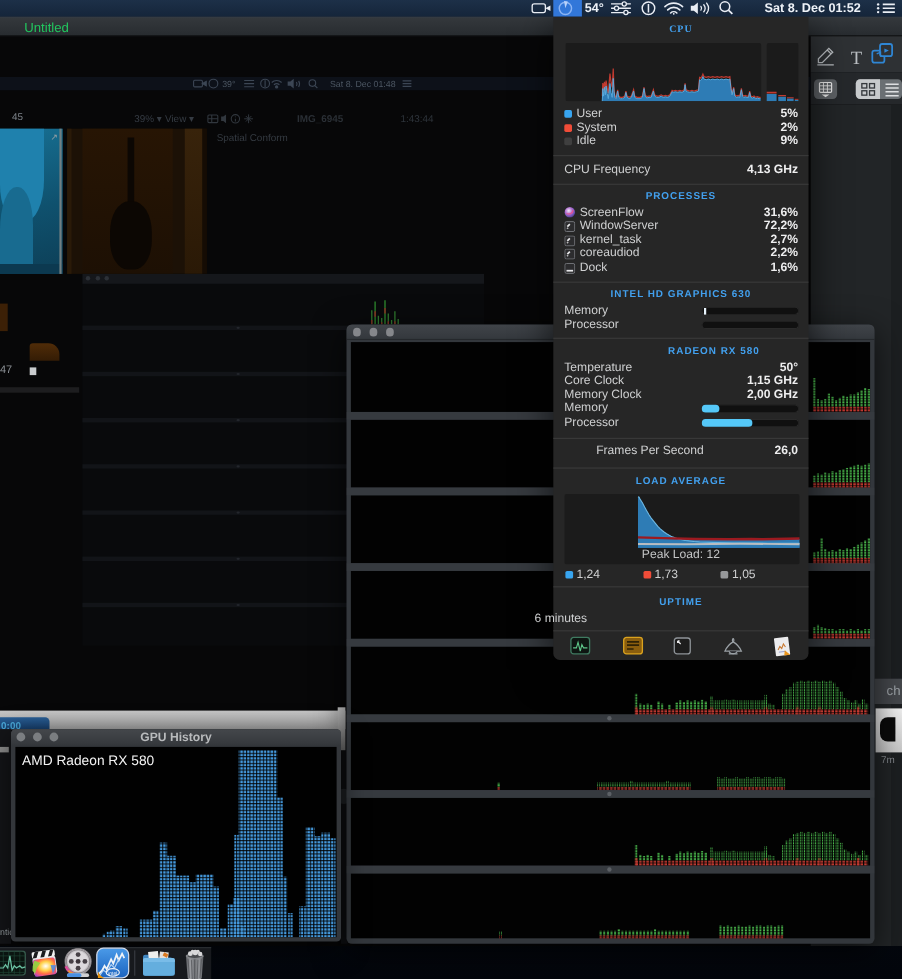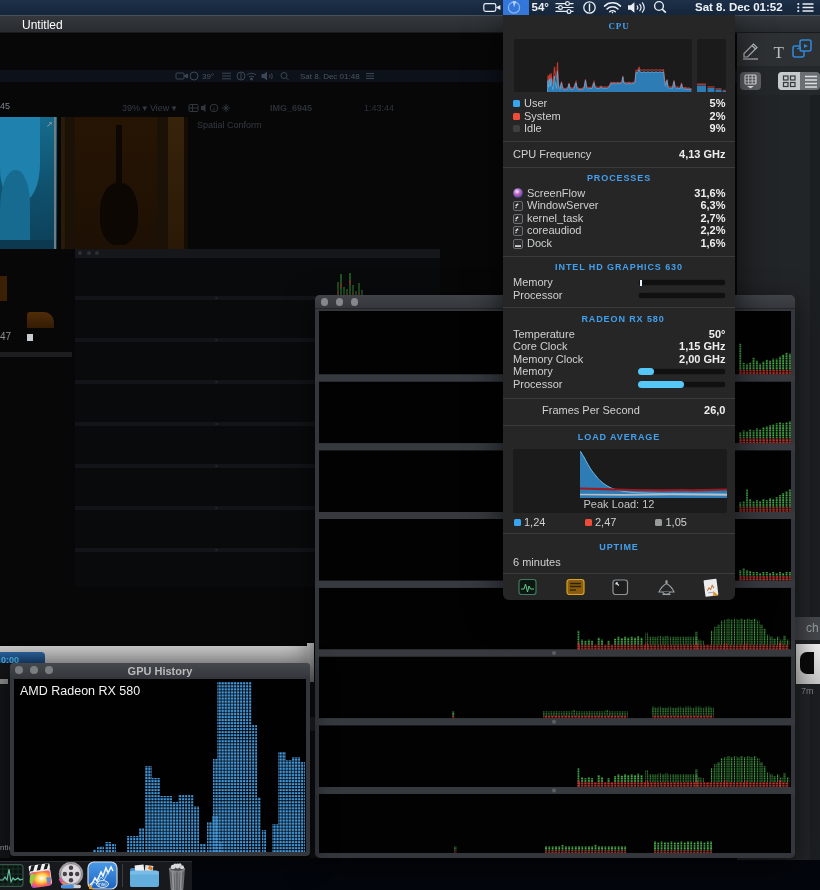--- a/index.html
+++ b/index.html
@@ -5,21 +5,21 @@
 body{font-family:"Liberation Sans",sans-serif;position:relative;}
 .abs{position:absolute;}
 .hd{color:#42a0ee;font-size:9px;font-weight:bold;letter-spacing:0.9px;text-align:center;width:100%;}
 .lbl{color:#cfd0d1;font-size:11px;}
 .val{color:#eeeeef;font-size:11px;font-weight:bold;}
 .divl{left:503px;width:232px;height:1px;background:#3b3b3b;}
 </style></head><body>
 <div class="abs" style="left:0;top:0;width:820px;height:890px;background:linear-gradient(#0d1828,#0a1322 30%,#050a14 70%,#03060c);"></div>
 <div class="abs" style="left:0;top:15px;width:820px;height:845px;background:#070708;"></div>
 <div class="abs" style="left:0;top:15px;width:820px;height:18px;background:linear-gradient(#34383c,#282c30);border-top:1px solid #48505a;border-bottom:1px solid #17191b;box-sizing:border-box;"></div>
-<div class="abs" style="left:22px;top:18px;color:#ffffff;font-size:12px;">Untitled</div>
+<div class="abs" style="left:22px;top:18px;color:#22c55e;font-size:12px;">Untitled</div>
 <div class="abs" style="left:737px;top:33px;width:83px;height:33px;background:#2e3134;"></div>
 <svg class="abs" style="left:737px;top:33px;" width="83" height="33" viewBox="0 0 83 33">
 <g stroke="#b9bdc1" stroke-width="1.2" fill="none">
 <path d="M7 24 L7 20.5 L16.5 11 L20 14.5 L10.5 24 Z"></path>
 <path d="M15 12.5 L18.5 16"></path>
 <path d="M6 26 H21"></path>
 </g>
 <text x="36.5" y="25" fill="#b9bdc1" font-size="17px" font-family="Liberation Serif,serif">T</text>
 <g stroke="#2f86d4" stroke-width="1.6" fill="none">
 <rect x="56" y="13" width="11" height="11" rx="2"></rect>
@@ -68,21 +68,21 @@
       <circle cx="91.5" cy="9" r="1" fill="#3c4654"></circle>
 <path d="M104 4 l3-2.5 v9 l-3-2.5 h-2.5 v-4 z" fill="#3c4654" stroke="none"></path>
 <path d="M109.5 4.5 a3.5 3.5 0 0 1 0 3.6 M111.5 3.5 a5.5 5.5 0 0 1 0 5.6"></path>
 <circle cx="124" cy="5.5" r="3"></circle>
       <path d="M126.5 8 l2 2"></path>
 <path d="M206 3.5 h8 M206 6 h8 M206 8.5 h8"></path>
 </g>
 <text x="42" y="9" fill="#4c5662" font-size="8px">39°</text>
 <text x="140" y="9" fill="#4c5662" font-size="8px">Sat 8. Dec  01:48</text>
 </svg>
-<div class="abs" style="left:0;top:101px;color:#7f858c;font-size:9px;">45</div>
+<div class="abs" style="left:0;top:101px;color:#7f858c;font-size:9px;padding-left:11px;">45</div>
 <div class="abs" style="left:122px;top:103px;color:#353b43;font-size:9px;">39%  ▾</div>
 <div class="abs" style="left:150px;top:103px;color:#353b43;font-size:9px;">View  ▾</div>
 <svg class="abs" style="left:188px;top:102px;" width="50" height="12" viewBox="0 0 50 12">
 <g stroke="#31373e" stroke-width="1" fill="none">
 <rect x="1" y="2.5" width="9" height="7" rx="1"></rect>
       <path d="M4.5 2.5 v7 M1 6 h9"></path>
 <path d="M15 4 l2.5-2 v8 l-2.5-2 h-2 v-4 z" fill="#31373e" stroke="none"></path>
 <circle cx="26" cy="6" r="3.8"></circle>
       <path d="M26 4 v0.5 M26 6 v2.5"></path>
 <path d="M38 2 v8 M34 6 h8 M35.5 3.5 l5 5 M40.5 3.5 l-5 5" stroke-width="0.9"></path>
@@ -668,21 +668,21 @@
 <path d="M2 6 a4 4 0 0 0 6-3" stroke="#e85090" stroke-width="1" fill="none"></path>
 </svg>
 <div class="abs lbl" style="left:527px;top:186.79999999999998px;">ScreenFlow</div>
 <div class="abs val" style="left:503px;top:186.79999999999998px;width:222.5px;text-align:right;">31,6%</div>
 <svg class="abs" style="left:513px;top:200.95px;" width="10" height="10" viewBox="0 0 10 10">
 <rect x="0.5" y="0.5" width="9" height="9" rx="1.5" fill="#2c2c2e" stroke="#73757a" stroke-width="0.9"></rect>
 <path d="M2.2 4.5 L4.5 2.2 L5.6 3.3 L3.3 5.6 Z" fill="#e8e8ea"></path>
 <path d="M2 6.5 l1-1 1 1 -1 1 z" fill="#b8b8ba"></path>
 </svg>
 <div class="abs lbl" style="left:527px;top:199.35px;">WindowServer</div>
-<div class="abs val" style="left:503px;top:199.35px;width:222.5px;text-align:right;">6,3%</div>
+<div class="abs val" style="left:503px;top:199.35px;width:222.5px;text-align:right;">72,2%</div>
 <svg class="abs" style="left:513px;top:213.5px;" width="10" height="10" viewBox="0 0 10 10">
 <rect x="0.5" y="0.5" width="9" height="9" rx="1.5" fill="#2c2c2e" stroke="#73757a" stroke-width="0.9"></rect>
 <path d="M2.2 4.5 L4.5 2.2 L5.6 3.3 L3.3 5.6 Z" fill="#e8e8ea"></path>
 <path d="M2 6.5 l1-1 1 1 -1 1 z" fill="#b8b8ba"></path>
 </svg>
 <div class="abs lbl" style="left:527px;top:211.9px;">kernel_task</div>
 <div class="abs val" style="left:503px;top:211.9px;width:222.5px;text-align:right;">2,7%</div>
 <svg class="abs" style="left:513px;top:226.05px;" width="10" height="10" viewBox="0 0 10 10">
 <rect x="0.5" y="0.5" width="9" height="9" rx="1.5" fill="#2c2c2e" stroke="#73757a" stroke-width="0.9"></rect>
 <path d="M2.2 4.5 L4.5 2.2 L5.6 3.3 L3.3 5.6 Z" fill="#e8e8ea"></path>
@@ -697,21 +697,21 @@
 <div class="abs lbl" style="left:527px;top:237.00000000000003px;">Dock</div>
 <div class="abs val" style="left:503px;top:237.00000000000003px;width:222.5px;text-align:right;">1,6%</div>
 <div class="abs divl" style="top:255.5px;"></div>
 <div class="abs hd" style="left:503px;top:262px;width:232px;">INTEL HD GRAPHICS 630</div>
 <div class="abs lbl" style="left:513px;top:276.40000000000003px;">Memory</div>
 <div class="abs" style="left:638px;top:279.3px;width:88px;height:7px;background:#101010;border-radius:3.5px;box-shadow:inset 0 0 0 0.5px #333;"></div>
 <div class="abs" style="left:640px;top:279.8px;width:1.5px;height:6px;background:#e8f4fc;"></div>
 <div class="abs lbl" style="left:513px;top:288.90000000000003px;">Processor</div>
 <div class="abs" style="left:638px;top:291.8px;width:88px;height:7px;background:#101010;border-radius:3.5px;box-shadow:inset 0 0 0 0.5px #333;"></div>
 <div class="abs divl" style="top:306.5px;"></div>
-<div class="abs hd" style="left:500px;top:314px;width:246px;">RADEON RX 580</div>
+<div class="abs hd" style="left:526px;top:314px;width:246px;">RADEON RX 580</div>
 <div class="abs lbl" style="left:513px;top:327.90000000000003px;">Temperature</div>
 <div class="abs val" style="left:503px;top:327.90000000000003px;width:222.5px;text-align:right;">50°</div>
 <div class="abs lbl" style="left:513px;top:340.40000000000003px;">Core Clock</div>
 <div class="abs val" style="left:503px;top:340.40000000000003px;width:222.5px;text-align:right;">1,15 GHz</div>
 <div class="abs lbl" style="left:513px;top:353.0px;">Memory Clock</div>
 <div class="abs val" style="left:503px;top:353.0px;width:222.5px;text-align:right;">2,00 GHz</div>
 <div class="abs lbl" style="left:513px;top:365.40000000000003px;">Memory</div>
 <div class="abs" style="left:638px;top:368.3px;width:88px;height:7px;background:#101010;border-radius:3.5px;box-shadow:inset 0 0 0 0.5px #333;"></div>
 <div class="abs" style="left:638px;top:368.3px;width:16px;height:7px;background:#55c8f8;border-radius:3.5px;"></div>
 <div class="abs lbl" style="left:513px;top:377.90000000000003px;">Processor</div>
@@ -727,26 +727,26 @@
     <path d="M67 49 L67 2.5 L68 3 L69 5 L71 8 L73 12 L75 15.5 L77 19 L79 22 L81 24.5 L83 27 L85 29.5 L87 31.5 L89 33.3 L91 34.8 L93 36.2 L95 37.4 L97 38.4 L99 39.3 L101 40 L104 41 L107 41.7 L110 42.3 L114 42.8 L118 43.3 L123 43.7 L130 44 L140 44.3 L155 44.6 L170 44.6 L185 44.8 L200 44.8 L214 45 L214 49 L67 49 Z" fill="#2e7cb5"></path>
     <rect x="67" y="41" width="147" height="8" fill="#2e7cb5"></rect>
     <path d="M67 2.5 L67 2.5 L68 3 L69 5 L71 8 L73 12 L75 15.5 L77 19 L79 22 L81 24.5 L83 27 L85 29.5 L87 31.5 L89 33.3 L91 34.8 L93 36.2 L95 37.4 L97 38.4 L99 39.3 L101 40 L104 41 L107 41.7 L110 42.3 L114 42.8 L118 43.3 L123 43.7 L130 44 L140 44.3 L155 44.6 L170 44.6 L185 44.8 L200 44.8 L214 45 " fill="none" stroke="#6db7e2" stroke-width="1"></path>
     <path d="M67 39.5 L90 40.2 L120 41 L150 41.3 L170 41 L180 41.3 L214 40.5" fill="none" stroke="#9c1a20" stroke-width="2.2"></path>
     <path d="M67 45.5 L110 45.8 L160 45.3 L214 45.8" fill="none" stroke="#b9bdc1" stroke-width="1.7"></path>
     <text x="106" y="58.5" text-anchor="middle" fill="#c3c4c5" font-size="11px" font-family="Liberation Sans,sans-serif">Peak Load: 12</text>
   </svg>
 <div class="abs" style="left:513.5px;top:518.9px;width:7px;height:7px;background:#38a5f0;border-radius:1.5px;"></div>
 <div class="abs lbl" style="left:524.0px;top:515.8px;">1,24</div>
 <div class="abs" style="left:584.5px;top:518.9px;width:7px;height:7px;background:#f04c38;border-radius:1.5px;"></div>
-<div class="abs lbl" style="left:595.0px;top:515.8px;">2,47</div>
+<div class="abs lbl" style="left:595.0px;top:515.8px;">1,73</div>
 <div class="abs" style="left:655px;top:518.9px;width:7px;height:7px;background:#97999b;border-radius:1.5px;"></div>
 <div class="abs lbl" style="left:665.5px;top:515.8px;">1,05</div>
 <div class="abs divl" style="top:533px;"></div>
 <div class="abs hd" style="left:503px;top:541.5px;width:232px;">UPTIME</div>
-<div class="abs lbl" style="left:513px;top:555.5px;">6 minutes</div>
+<div class="abs lbl" style="left:486px;top:555.5px;">6 minutes</div>
 <div class="abs divl" style="top:573px;"></div>
 <svg class="abs" style="left:503px;top:576px;" width="232px" height="24" viewBox="0 0 232 24">
 <g transform="translate(16,3)">
 <rect x="0" y="0.5" width="17" height="15" rx="2.5" fill="#0e1612" stroke="#3f7a60" stroke-width="1.2"></rect>
 <path d="M2 10 h3 l1.5-5 2 8 1.5-6 1.5 3 h3.5" fill="none" stroke="#5fc88a" stroke-width="1"></path>
 </g>
 <g transform="translate(64,3)">
 <rect x="0" y="0.5" width="17" height="15" rx="2.5" fill="#8a5e0e" stroke="#daa21e" stroke-width="1.2"></rect>
 <path d="M3 4.5 h11 M3 7.5 h11" stroke="#2e2206" stroke-width="1.6"></path>
 <path d="M3 11 h6" stroke="#2e2206" stroke-width="1.3"></path>

